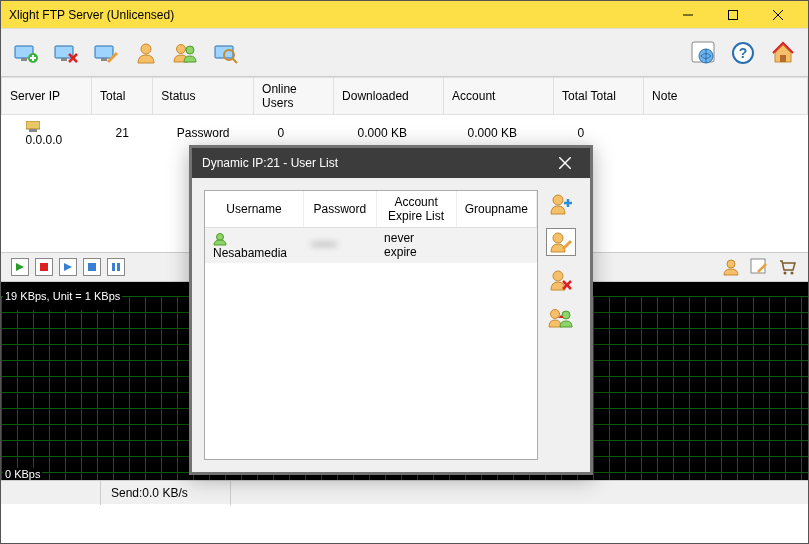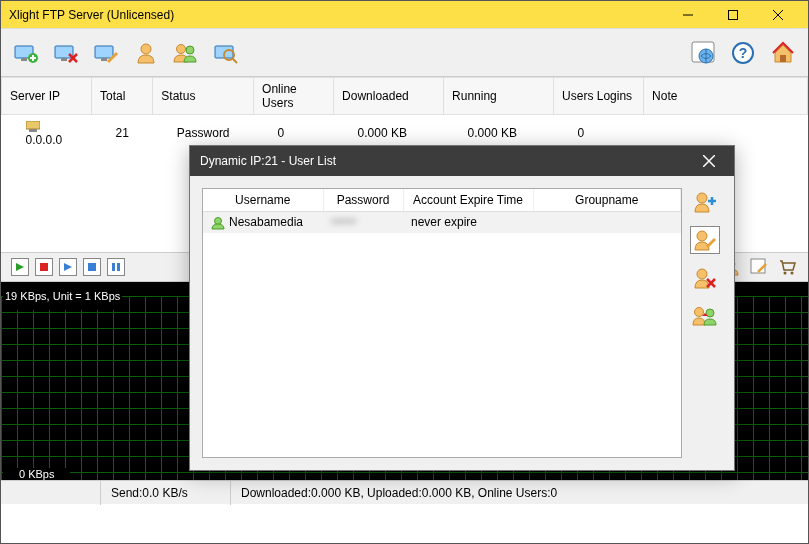--- a/index.html
+++ b/index.html
@@ -26,29 +26,29 @@
 .controlbar .spacer { flex: 1; }
 .ctrlbtn { width: 18px; height: 18px; border: 1px solid #888; display: flex; align-items: center; justify-content: center; background: #fff; cursor: pointer; }
 
 
 .graph { height: 198px; background: #000; position: relative; color: #fff; font-size: 11px; }
 .graph-grid { position: absolute; inset: 0; background-image:
   linear-gradient(to right, #0b5c0b 1px, transparent 1px),
   linear-gradient(to bottom, #0b5c0b 1px, transparent 1px);
   background-size: 16px 16px; top: 14px; }
 .graph-top { position: absolute; top: 0; left: 2px; color: #fff; background: #000; padding: 8px 2px; z-index: 2; }
-.graph-bottom { position: absolute; bottom: 0; left: 2px; color: #fff; background: #000; padding: 0 16px; z-index: 2; }
+.graph-bottom { position: absolute; bottom: 0; left: 2px; color: #fff; background: #000; padding: 0 2px; z-index: 2; }
 
 
 .statusbar { height: 24px; background: #f0f0f0; display: flex; align-items: center; border-top: 1px solid #ccc; font-size: 12px; }
 .statusbar .cell { border-right: 1px solid #ccc; padding: 12px 10px; height: 100%; display: flex; align-items: center; }
 .statusbar .cell.first { width: 100px; }
 
 
-.dialog { position: absolute; left: 188px; top: 144px; width: 546px; background: #f0f0f0; border: 1px solid #737373; box-shadow: 0 4px 20px rgba(0,0,0,0.3); z-index: 100; }
+.dialog { position: absolute; left: 188px; top: 144px; width: 404px; background: #f0f0f0; border: 3px solid #737373; box-shadow: 0 4px 20px rgba(0,0,0,0.3); z-index: 100; }
 .dlg-title { height: 30px; background: #3c3c3c; color: #fff; display: flex; align-items: center; padding: 0 10px; font-size: 12px; }
 .dlg-title .t { flex: 1; }
 .dlg-close { width: 30px; height: 30px; display: flex; align-items: center; justify-content: center; cursor: pointer; }
 .dlg-body { padding: 12px; display: flex; gap: 6px; }
 .dlg-list { flex: 1; background: #fff; border: 1px solid #aaa; height: 270px; }
 .dlg-list table { width: 100%; border-collapse: collapse; }
 .dlg-list th { text-align: center; font-weight: normal; background: #fff; border-bottom: 1px solid #ddd; border-right: 1px solid #eee; padding: 4px 8px; font-size: 12px; }
 .dlg-list td { padding: 3px 8px; font-size: 12px; }
 .dlg-list tr.row { background: #f2f2f2; }
 .dlg-side { width: 34px; display: flex; flex-direction: column; gap: 10px; align-items: center; }
@@ -152,22 +152,22 @@
 
 <div class="server-area">
   <table class="server-table">
     <thead>
       <tr>
         <th style="width:90px">Server IP</th>
         <th style="width:50px">Total</th>
         <th style="width:70px">Status</th>
         <th style="width:80px">Online Users</th>
         <th style="width:110px">Downloaded</th>
-        <th style="width:110px">Running</th>
-        <th style="width:90px">Users Logins</th>
+        <th style="width:110px">Account</th>
+        <th style="width:90px">Total Total</th>
         <th>Note</th>
       </tr>
     </thead>
     <tbody>
       <tr>
         <td><span style="display:inline-block;vertical-align:middle;margin-right:4px"><svg width="14" height="12">
                 <rect x="0" y="0" width="14" height="8" fill="#e8c868" stroke="#a8872e"></rect>
                 <rect x="3" y="8" width="8" height="3" fill="#888"></rect>
               </svg></span><span>0.0.0.0</span></td>
         <td>21</td>
@@ -233,41 +233,40 @@
 
 <div class="graph">
   <div class="graph-top">19 KBps, Unit = 1 KBps</div>
   <div class="graph-grid"></div>
   <div class="graph-bottom">0 KBps</div>
 </div>
 
 <div class="statusbar">
   <div class="cell first"></div>
   <div class="cell" style="width:130px">Send:0.0 KB/s</div>
-  <div class="cell" style="flex:1;border-right:none">Downloaded:0.000 KB, Uploaded:0.000 KB, Online Users:0</div>
 </div>
 
 <div class="dialog">
   <div class="dlg-title">
     <span class="t">Dynamic IP:21 - User List</span>
     <div class="dlg-close">
         <svg width="12" height="12">
           <line x1="0" y1="0" x2="12" y2="12" stroke="#fff" stroke-width="1.5"></line>
           <line x1="12" y1="0" x2="0" y2="12" stroke="#fff" stroke-width="1.5"></line>
         </svg>
       </div>
   </div>
   <div class="dlg-body">
     <div class="dlg-list">
       <table>
         <thead>
           <tr>
             <th style="width:120px">Username</th>
             <th style="width:80px">Password</th>
-            <th style="width:130px">Account Expire Time</th>
+            <th style="width:130px">Account Expire List</th>
             <th>Groupname</th>
           </tr>
         </thead>
         <tbody>
           <tr class="row">
             <td><span style="display:inline-block;vertical-align:middle;margin-right:4px"><svg width="14" height="14">
                     <circle cx="7" cy="5" r="3.5" fill="#8fd46b" stroke="#4c9c2a"></circle>
                     <path d="M1 13 Q1 8 7 8 Q13 8 13 13 Z" fill="#8fd46b" stroke="#4c9c2a"></path>
                   </svg></span><span>Nesabamedia</span></td>
             <td><span class="blur">••••••</span></td>

